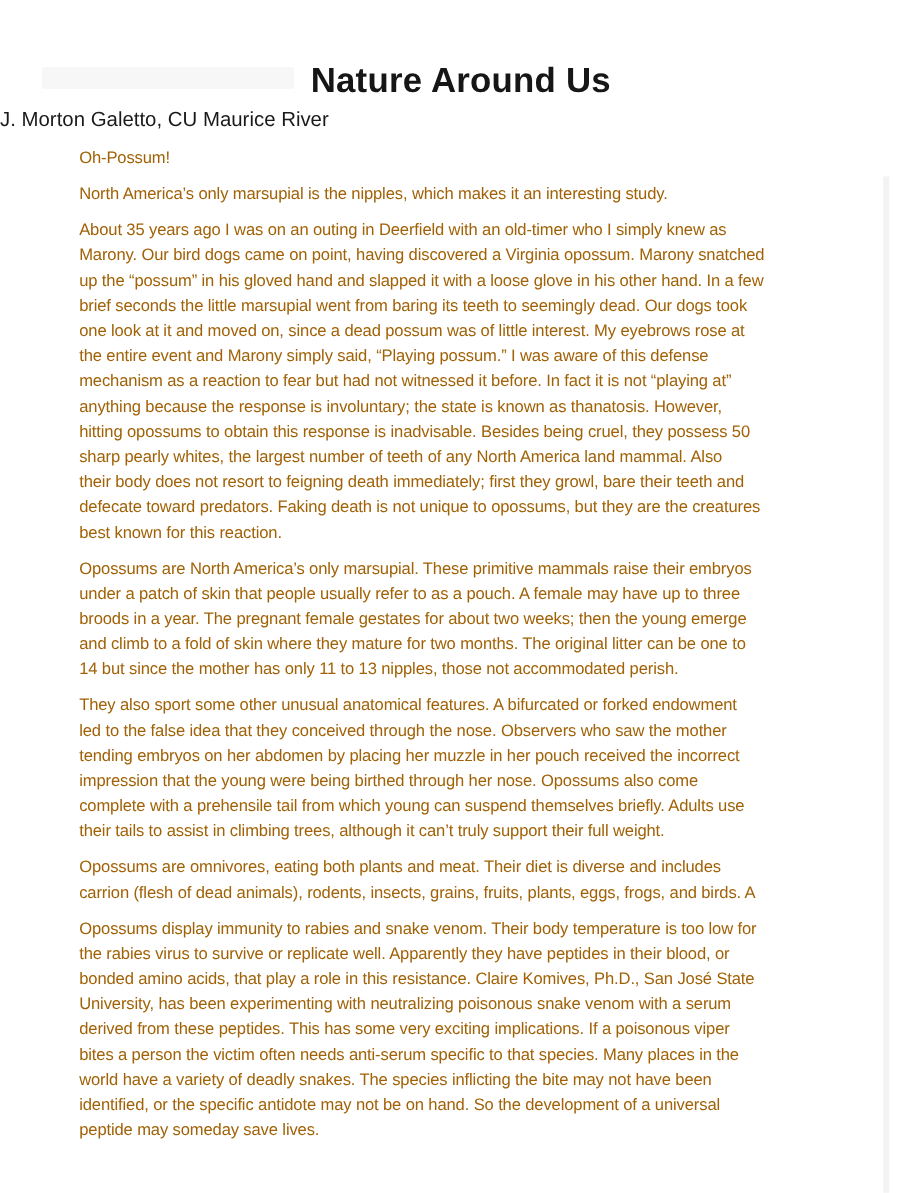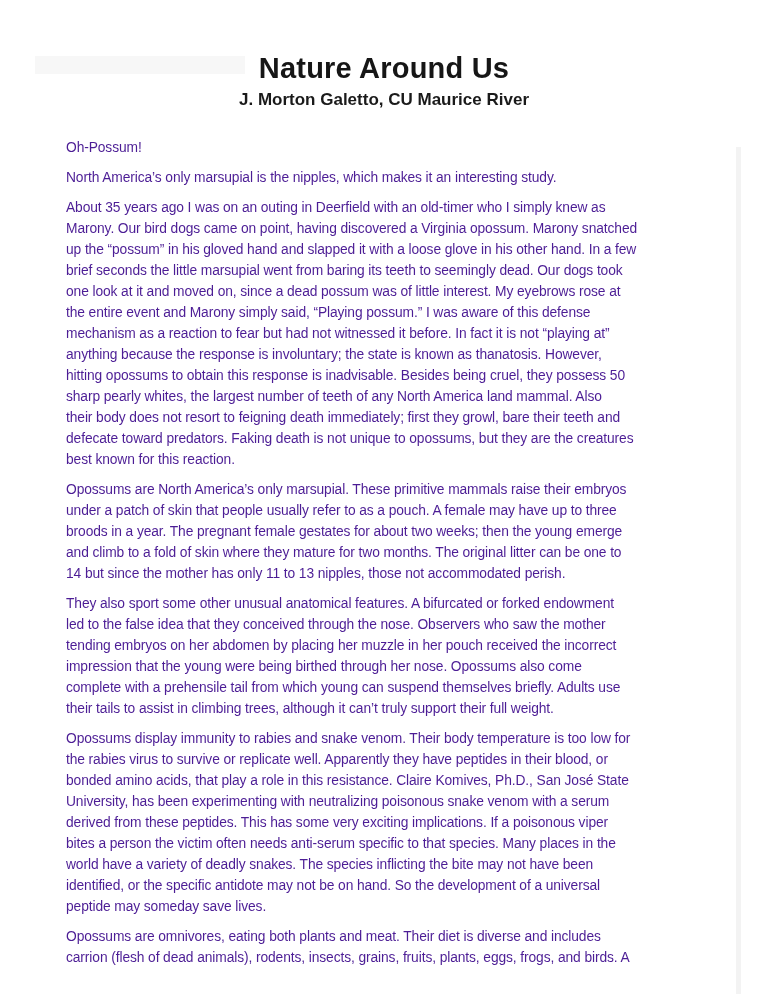--- a/index.html
+++ b/index.html
@@ -24,33 +24,33 @@
     margin: 52px 0 0 0;
     text-align: center;
     font-size: 29px;
     line-height: 33px;
     font-weight: 700;
     color: #161616;
     letter-spacing: 0.2px;
   }
   .doc-byline {
     margin: 4px 0 0 0;
-    text-align: center;
+    text-align: left;
     font-size: 17px;
     line-height: 22px;
-    font-weight: 700;
+    font-weight: 400;
     color: #1a1a1a;
   }
   .content {
-    margin: 26px 0 0 66px;
+    margin: 10px 0 0 66px;
     width: 656px;
     font-size: 13.8px;
     line-height: 21px;
     letter-spacing: -0.1px;
-    color: #4c1d95;
+    color: #a16207;
   }
   .content p {
     margin: 0 0 9px 0;
     white-space: pre-line; 
   }
   
   .artifact {
     position: absolute;
     pointer-events: none;
   }
@@ -94,26 +94,26 @@
 under a patch of skin that people usually refer to as a pouch. A female may have up to three
 broods in a year. The pregnant female gestates for about two weeks; then the young emerge
 and climb to a fold of skin where they mature for two months. The original litter can be one to
 14 but since the mother has only 11 to 13 nipples, those not accommodated perish.</p>
     <p>They also sport some other unusual anatomical features. A bifurcated or forked endowment
 led to the false idea that they conceived through the nose. Observers who saw the mother
 tending embryos on her abdomen by placing her muzzle in her pouch received the incorrect
 impression that the young were being birthed through her nose. Opossums also come
 complete with a prehensile tail from which young can suspend themselves briefly. Adults use
 their tails to assist in climbing trees, although it can’t truly support their full weight.</p>
+    <p>Opossums are omnivores, eating both plants and meat. Their diet is diverse and includes
+carrion (flesh of dead animals), rodents, insects, grains, fruits, plants, eggs, frogs, and birds. A</p>
     <p>Opossums display immunity to rabies and snake venom. Their body temperature is too low for
 the rabies virus to survive or replicate well. Apparently they have peptides in their blood, or
 bonded amino acids, that play a role in this resistance. Claire Komives, Ph.D., San José State
 University, has been experimenting with neutralizing poisonous snake venom with a serum
 derived from these peptides. This has some very exciting implications. If a poisonous viper
 bites a person the victim often needs anti-serum specific to that species. Many places in the
 world have a variety of deadly snakes. The species inflicting the bite may not have been
 identified, or the specific antidote may not be on hand. So the development of a universal
 peptide may someday save lives.</p>
-    <p>Opossums are omnivores, eating both plants and meat. Their diet is diverse and includes
-carrion (flesh of dead animals), rodents, insects, grains, fruits, plants, eggs, frogs, and birds. A</p>
   </div>
 
 </div>
 
 </body></html>

